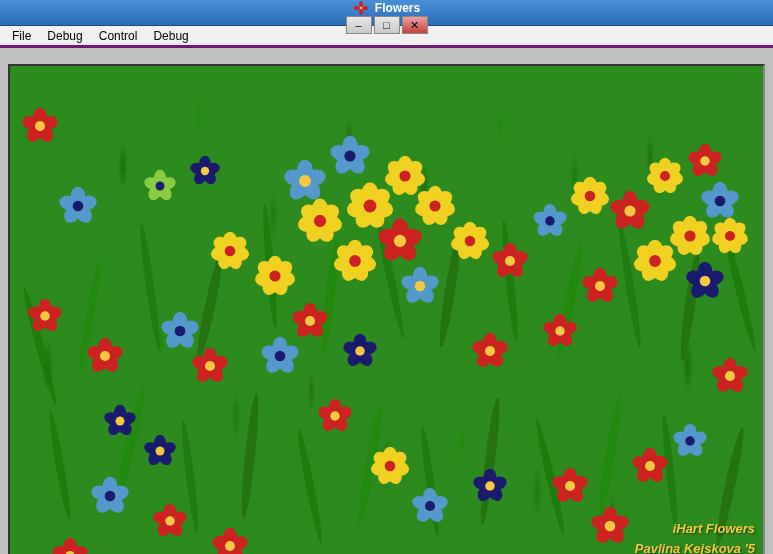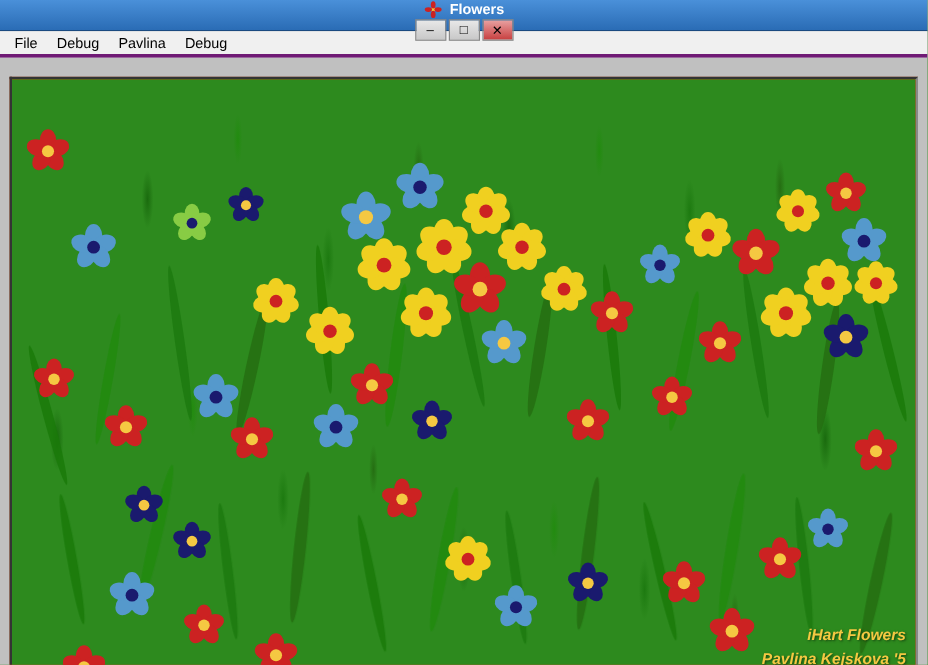--- a/index.html
+++ b/index.html
@@ -101,21 +101,21 @@
   <div class="title-bar-controls">
     <button class="win-btn">–</button>
     <button class="win-btn">□</button>
     <button class="win-btn close">✕</button>
   </div>
 </div>
 
 <div class="menu-bar">
 <div class="menu-item">File</div>
     <div class="menu-item">Debug</div>
-    <div class="menu-item">Pavlina</div>
+    <div class="menu-item">Control</div>
     <div class="menu-item">Debug</div>
   </div>
 
 <div class="canvas-area">
   <div class="grass-bg"></div>
 
   <svg id="flower-svg" style="position:absolute;inset:0;width:100%;height:100%;">
 
     <g id="grass-layer" opacity="0.85">
 

